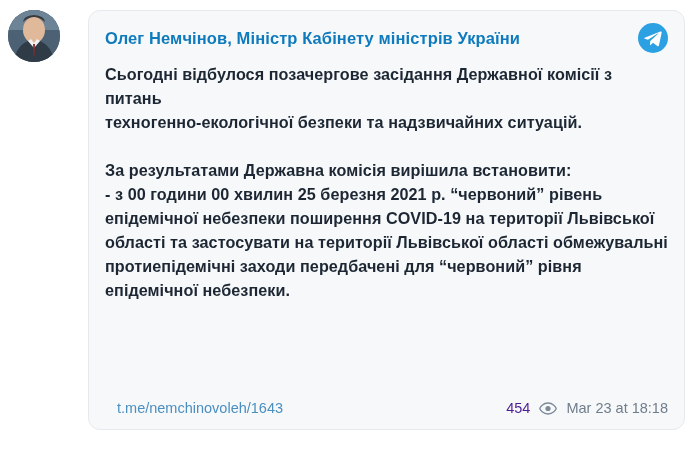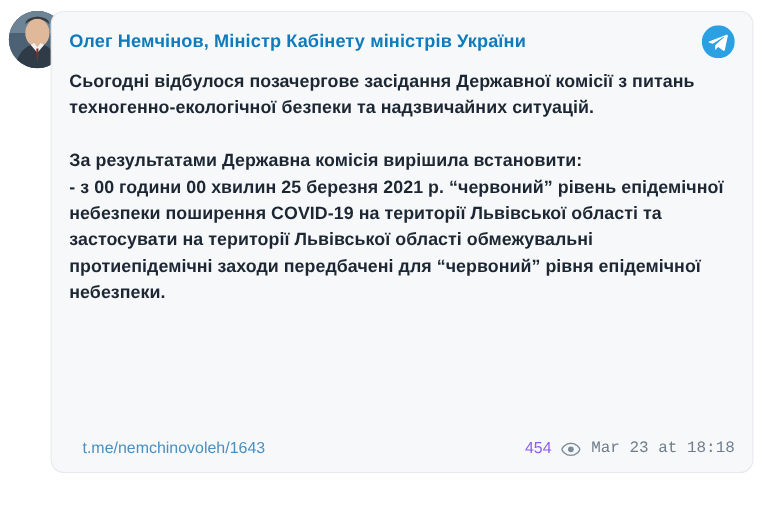--- a/index.html
+++ b/index.html
@@ -30,21 +30,21 @@
     width: 52px;
     height: 52px;
     border-radius: 50%;
     overflow: hidden;
     background: #5a6b7a;
   }
   .avatar svg { display: block; }
 
   .bubble {
     position: relative;
-    margin-left: 36px;
+    margin-left: 78px;
     background: #f7f8fa;
     border: 1px solid #e6e9ee;
     border-radius: 12px;
     padding: 12px 16px 10px 16px;
     min-height: 420px;
     box-sizing: border-box;
   }
 
   .header-row {
     display: flex;
@@ -101,34 +101,33 @@
   .meta-right {
     display: flex;
     align-items: center;
     gap: 9px;
     color: #7d8b99;
     font-size: 14.5px;
     white-space: nowrap;
   }
 
   .views-count {
-    color: #8b5cf6;
+    color: #4c1d95;
     font-size: 14.5px;
   }
 
   .eye-icon {
     display: block;
     width: 18px;
     height: 13px;
   }
 
   .date {
     color: #6f7d8c;
     font-size: 14.5px;
-    font-family: Liberation Mono, monospace;
   }
 </style>
 </head>
 <body>
 
 <div class="post-wrap">
 
   <div class="avatar">
     <svg width="52" height="52" viewBox="0 0 52 52" aria-hidden="true">
       <rect x="0" y="0" width="52" height="52" fill="#4c6173"></rect>

